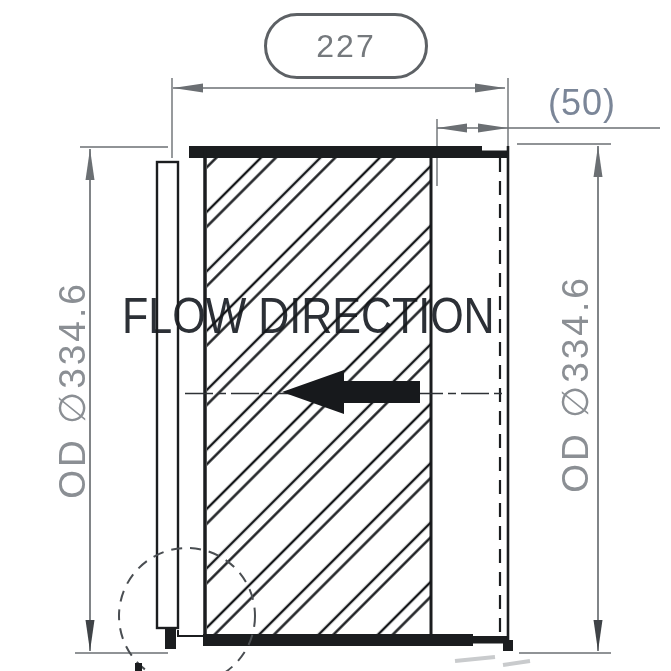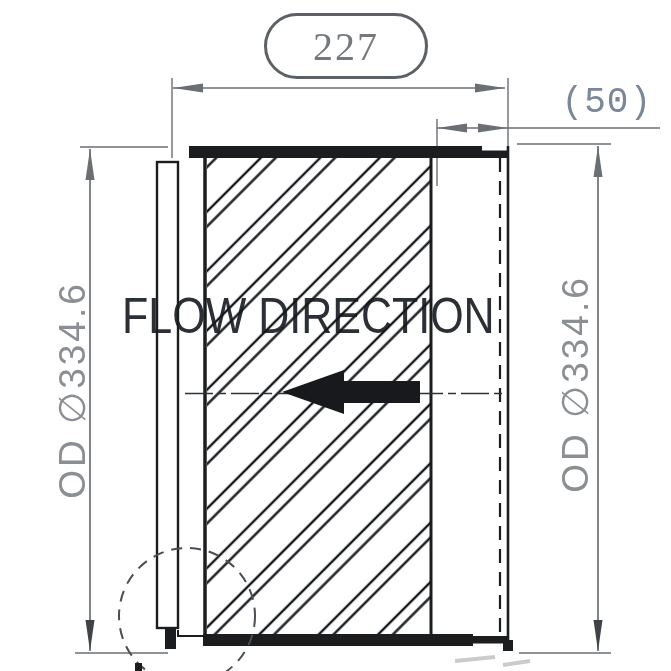--- a/index.html
+++ b/index.html
@@ -41,26 +41,26 @@
   .hatchline{stroke:#141619;}
 
   
   .balloon{
     position:absolute;left:264px;top:13px;width:158px;height:60px;
     border:3px solid var(--balloon-border);border-radius:34px;
     display:flex;align-items:center;justify-content:center;
     z-index:3;
   }
   .balloon span{
-    font-size:40px;color:var(--dim-text);letter-spacing:2px;font-family:Liberation Serif, serif;
+    font-size:32px;color:var(--dim-text);letter-spacing:2px;
   }
   .ref-dim{
     position:absolute;left:548px;top:83px;width:104px;height:40px;
-    text-align:right;font-size:36px;color:var(--ref-text);
-    letter-spacing:1px;z-index:3;line-height:40px;font-family:Liberation Mono, monospace;
+    text-align:left;font-size:36px;color:var(--ref-text);
+    letter-spacing:1px;z-index:3;line-height:40px;
   }
   .od-label{
     position:absolute;width:300px;height:44px;line-height:44px;
     text-align:center;font-size:37px;color:#8b8f94;letter-spacing:3px;
     transform:rotate(-90deg);transform-origin:center;
     z-index:3;white-space:nowrap;
   }
   .od-left{left:-77px;top:368px;}
   .od-right{left:426px;top:362px;}
   .flow-label{

